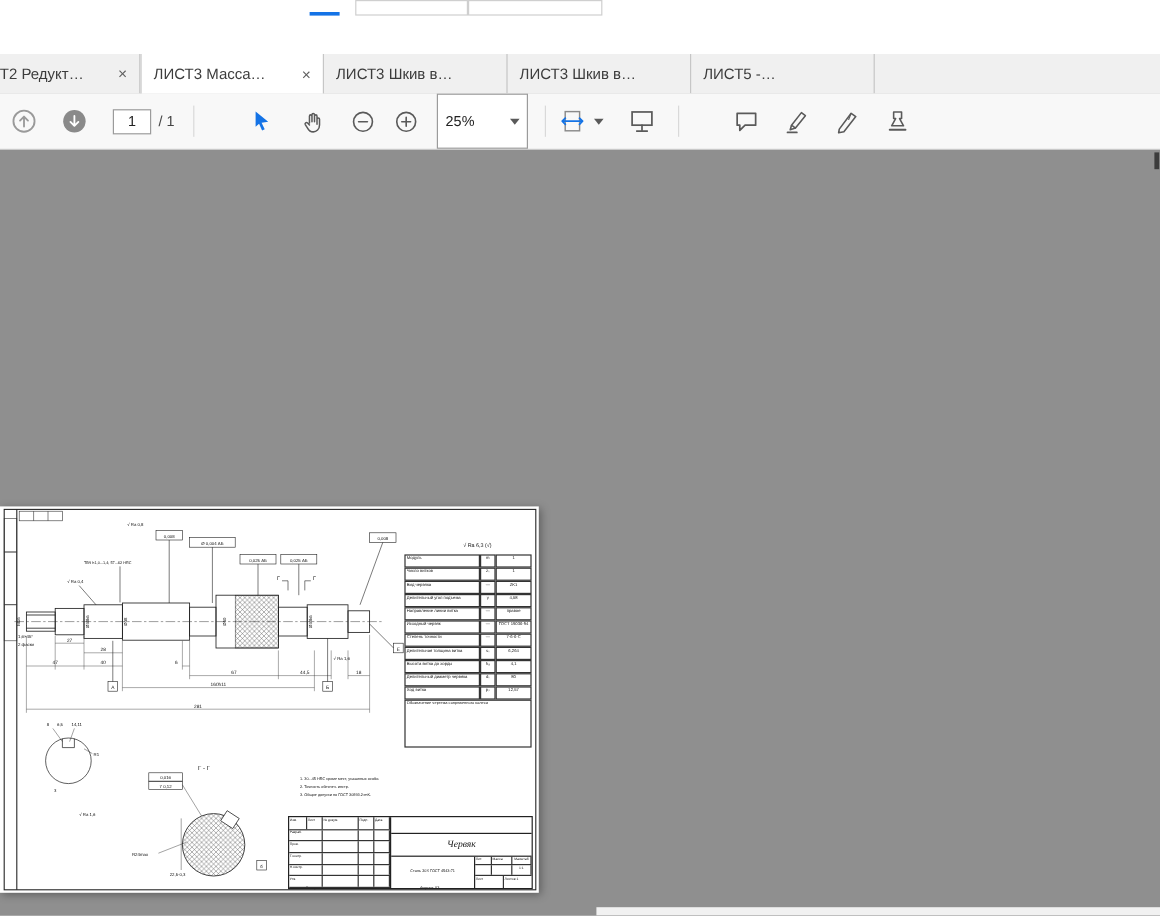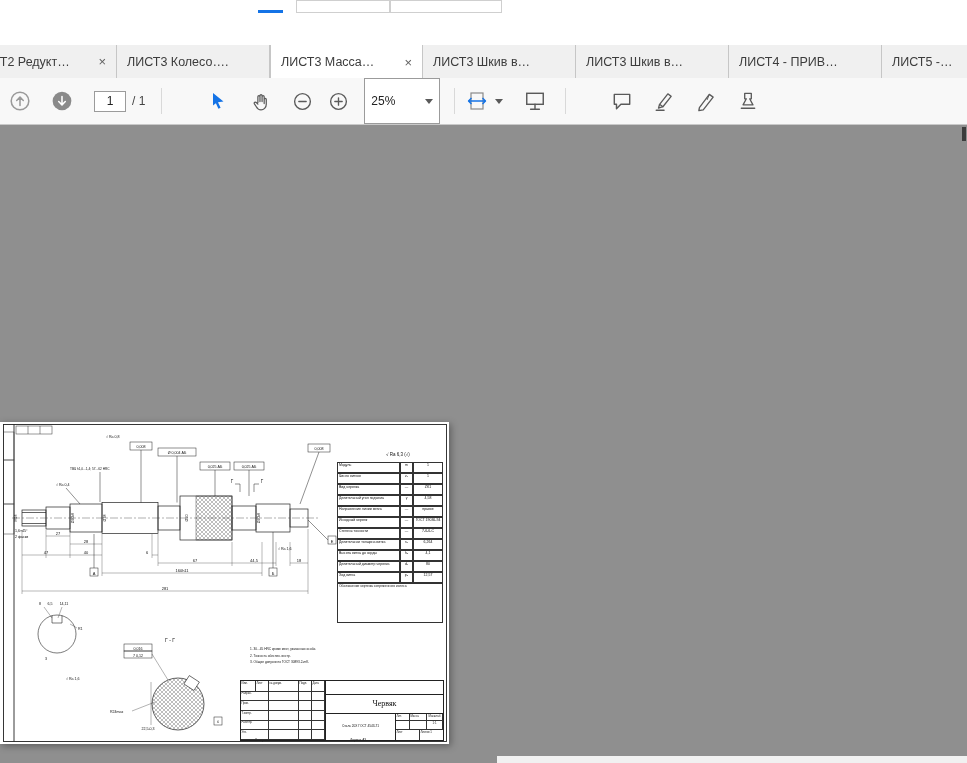--- a/index.html
+++ b/index.html
@@ -62,21 +62,21 @@
   .tblock{position:absolute;left:240px;top:258px;width:204px;height:61px;border:1px solid #222;
           box-sizing:border-box;display:flex;font-size:3px;color:#111;line-height:1;}
   .tb-left{width:84px;border-right:1px solid #222;display:flex;flex-direction:column;}
   .tb-row{display:flex;flex:1;border-bottom:0.5px solid #333;box-sizing:border-box;}
   .tbc{border-right:0.5px solid #333;box-sizing:border-box;overflow:hidden;padding:0.5px;font-size:2.8px;}
   .w0{width:15px}.w1{width:13px}.w2{width:30px}.w3{width:13px}.w4{flex:1}
   .sl{width:28px}.sb{width:30px}.sc{width:13px}
   .tb-right{flex:1;display:flex;flex-direction:column;}
   .tb-desig{height:13px;border-bottom:1px solid #222;}
   .tb-name{height:18px;border-bottom:1px solid #222;display:flex;align-items:center;justify-content:center;
-           font-size:8px;font-family:"Liberation Serif",serif;}
+           font-size:8px;font-style:italic;font-family:"Liberation Serif",serif;}
   .tb-bottom{flex:1;display:flex;}
   .tb-mat{width:70px;border-right:1px solid #222;display:flex;align-items:center;justify-content:center;
           text-align:center;font-size:3.2px;padding:1px;box-sizing:border-box;}
   .tb-misc{flex:1;display:flex;flex-direction:column;}
   .mrow{display:flex;border-bottom:0.5px solid #333;}
   .mrow>div{border-right:0.5px solid #333;overflow:hidden;padding:0.5px;font-size:2.8px;box-sizing:border-box;}
   .mc0{width:14px}.mc1{width:17px}.mc2{flex:1;text-align:center}
 </style>
 </head>
 <body>
@@ -85,35 +85,29 @@
   <div class="top-active-underline"></div>
   <div class="top-box b1"></div>
   <div class="top-box b2"></div>
 </div>
 
 <div class="tab-bar">
     <div class="tab">
       <span class="tab-label">ЛИСТ2 Редукт…</span>
       <span class="tab-close">×</span>
     </div>
-    <div class="tab">
-      <span class="tab-label">ЛИСТ3 Колесо….</span>
-    </div>
     <div class="tab active">
       <span class="tab-label">ЛИСТ3 Масса…</span>
       <span class="tab-close">×</span>
     </div>
     <div class="tab">
       <span class="tab-label">ЛИСТ3 Шкив в…</span>
     </div>
     <div class="tab">
       <span class="tab-label">ЛИСТ3 Шкив в…</span>
-    </div>
-    <div class="tab">
-      <span class="tab-label">ЛИСТ4 - ПРИВ…</span>
     </div>
     <div class="tab">
       <span class="tab-label">ЛИСТ5 -…</span>
     </div>
   </div>
 
 <div class="toolbar">
   <div class="tbtn">
     <svg width="22" height="22" viewBox="0 0 20 20">
       <circle cx="10" cy="10" r="8" fill="none" stroke="#9a9a9a" stroke-width="1.4"></circle>

